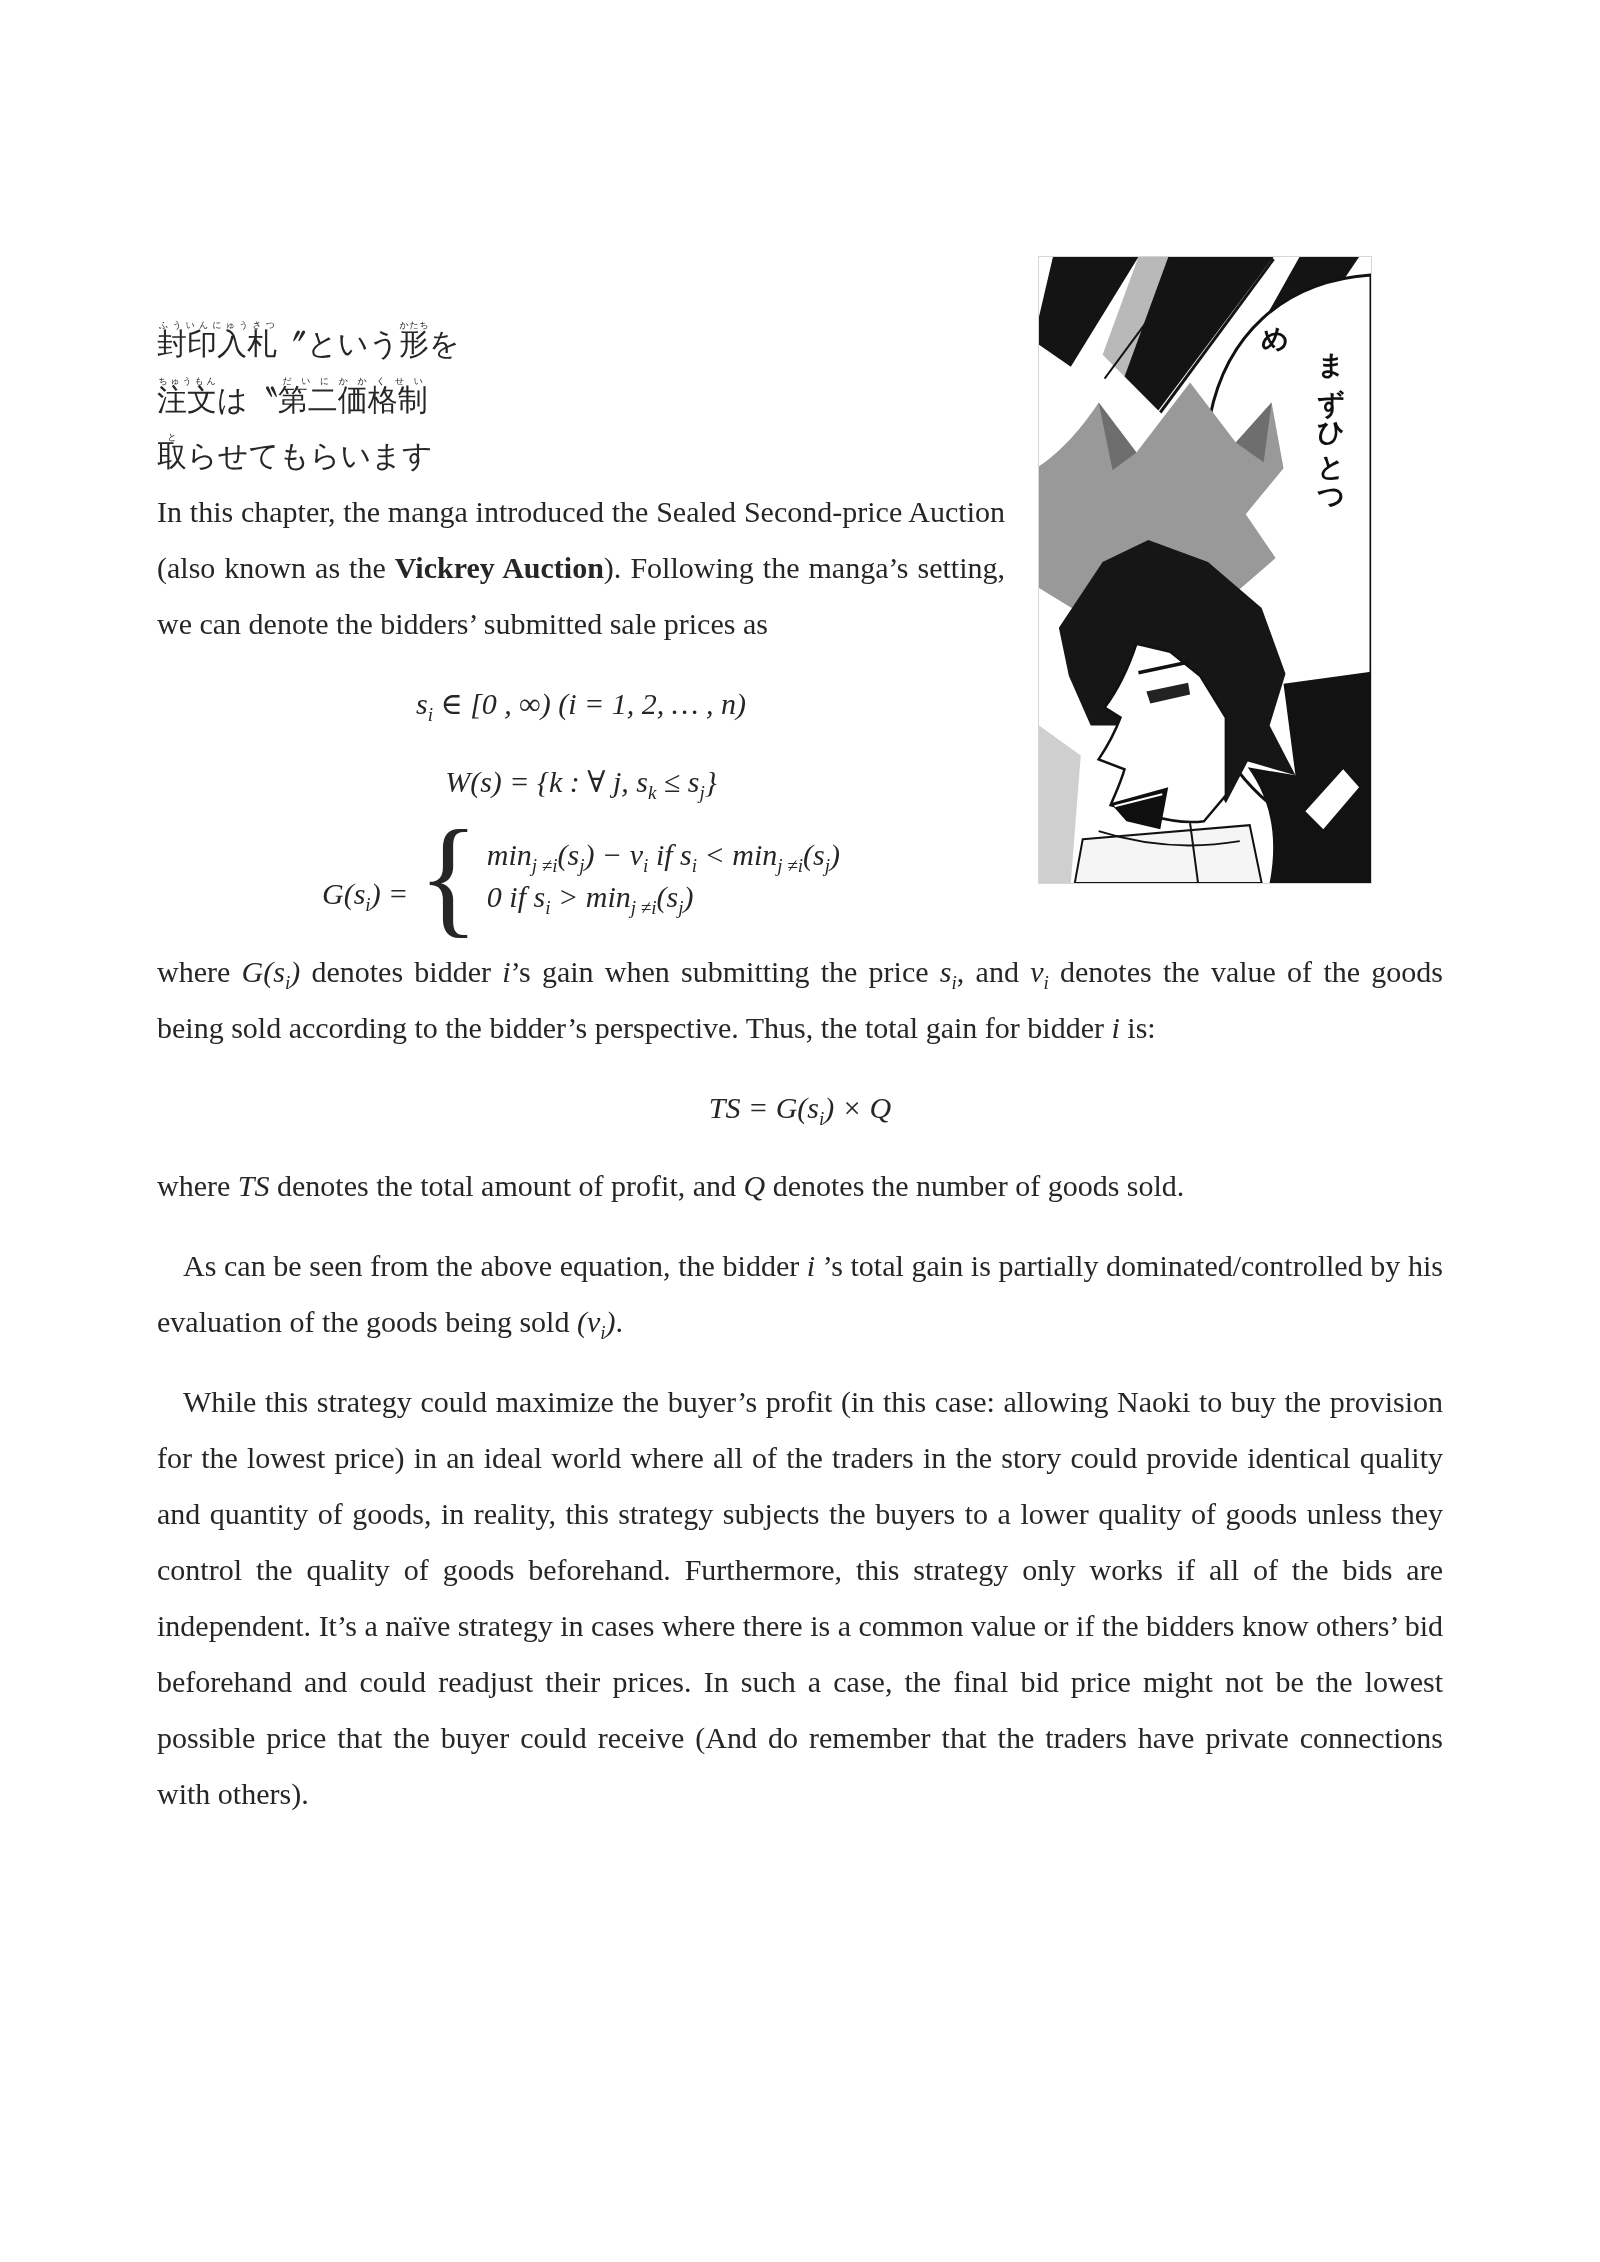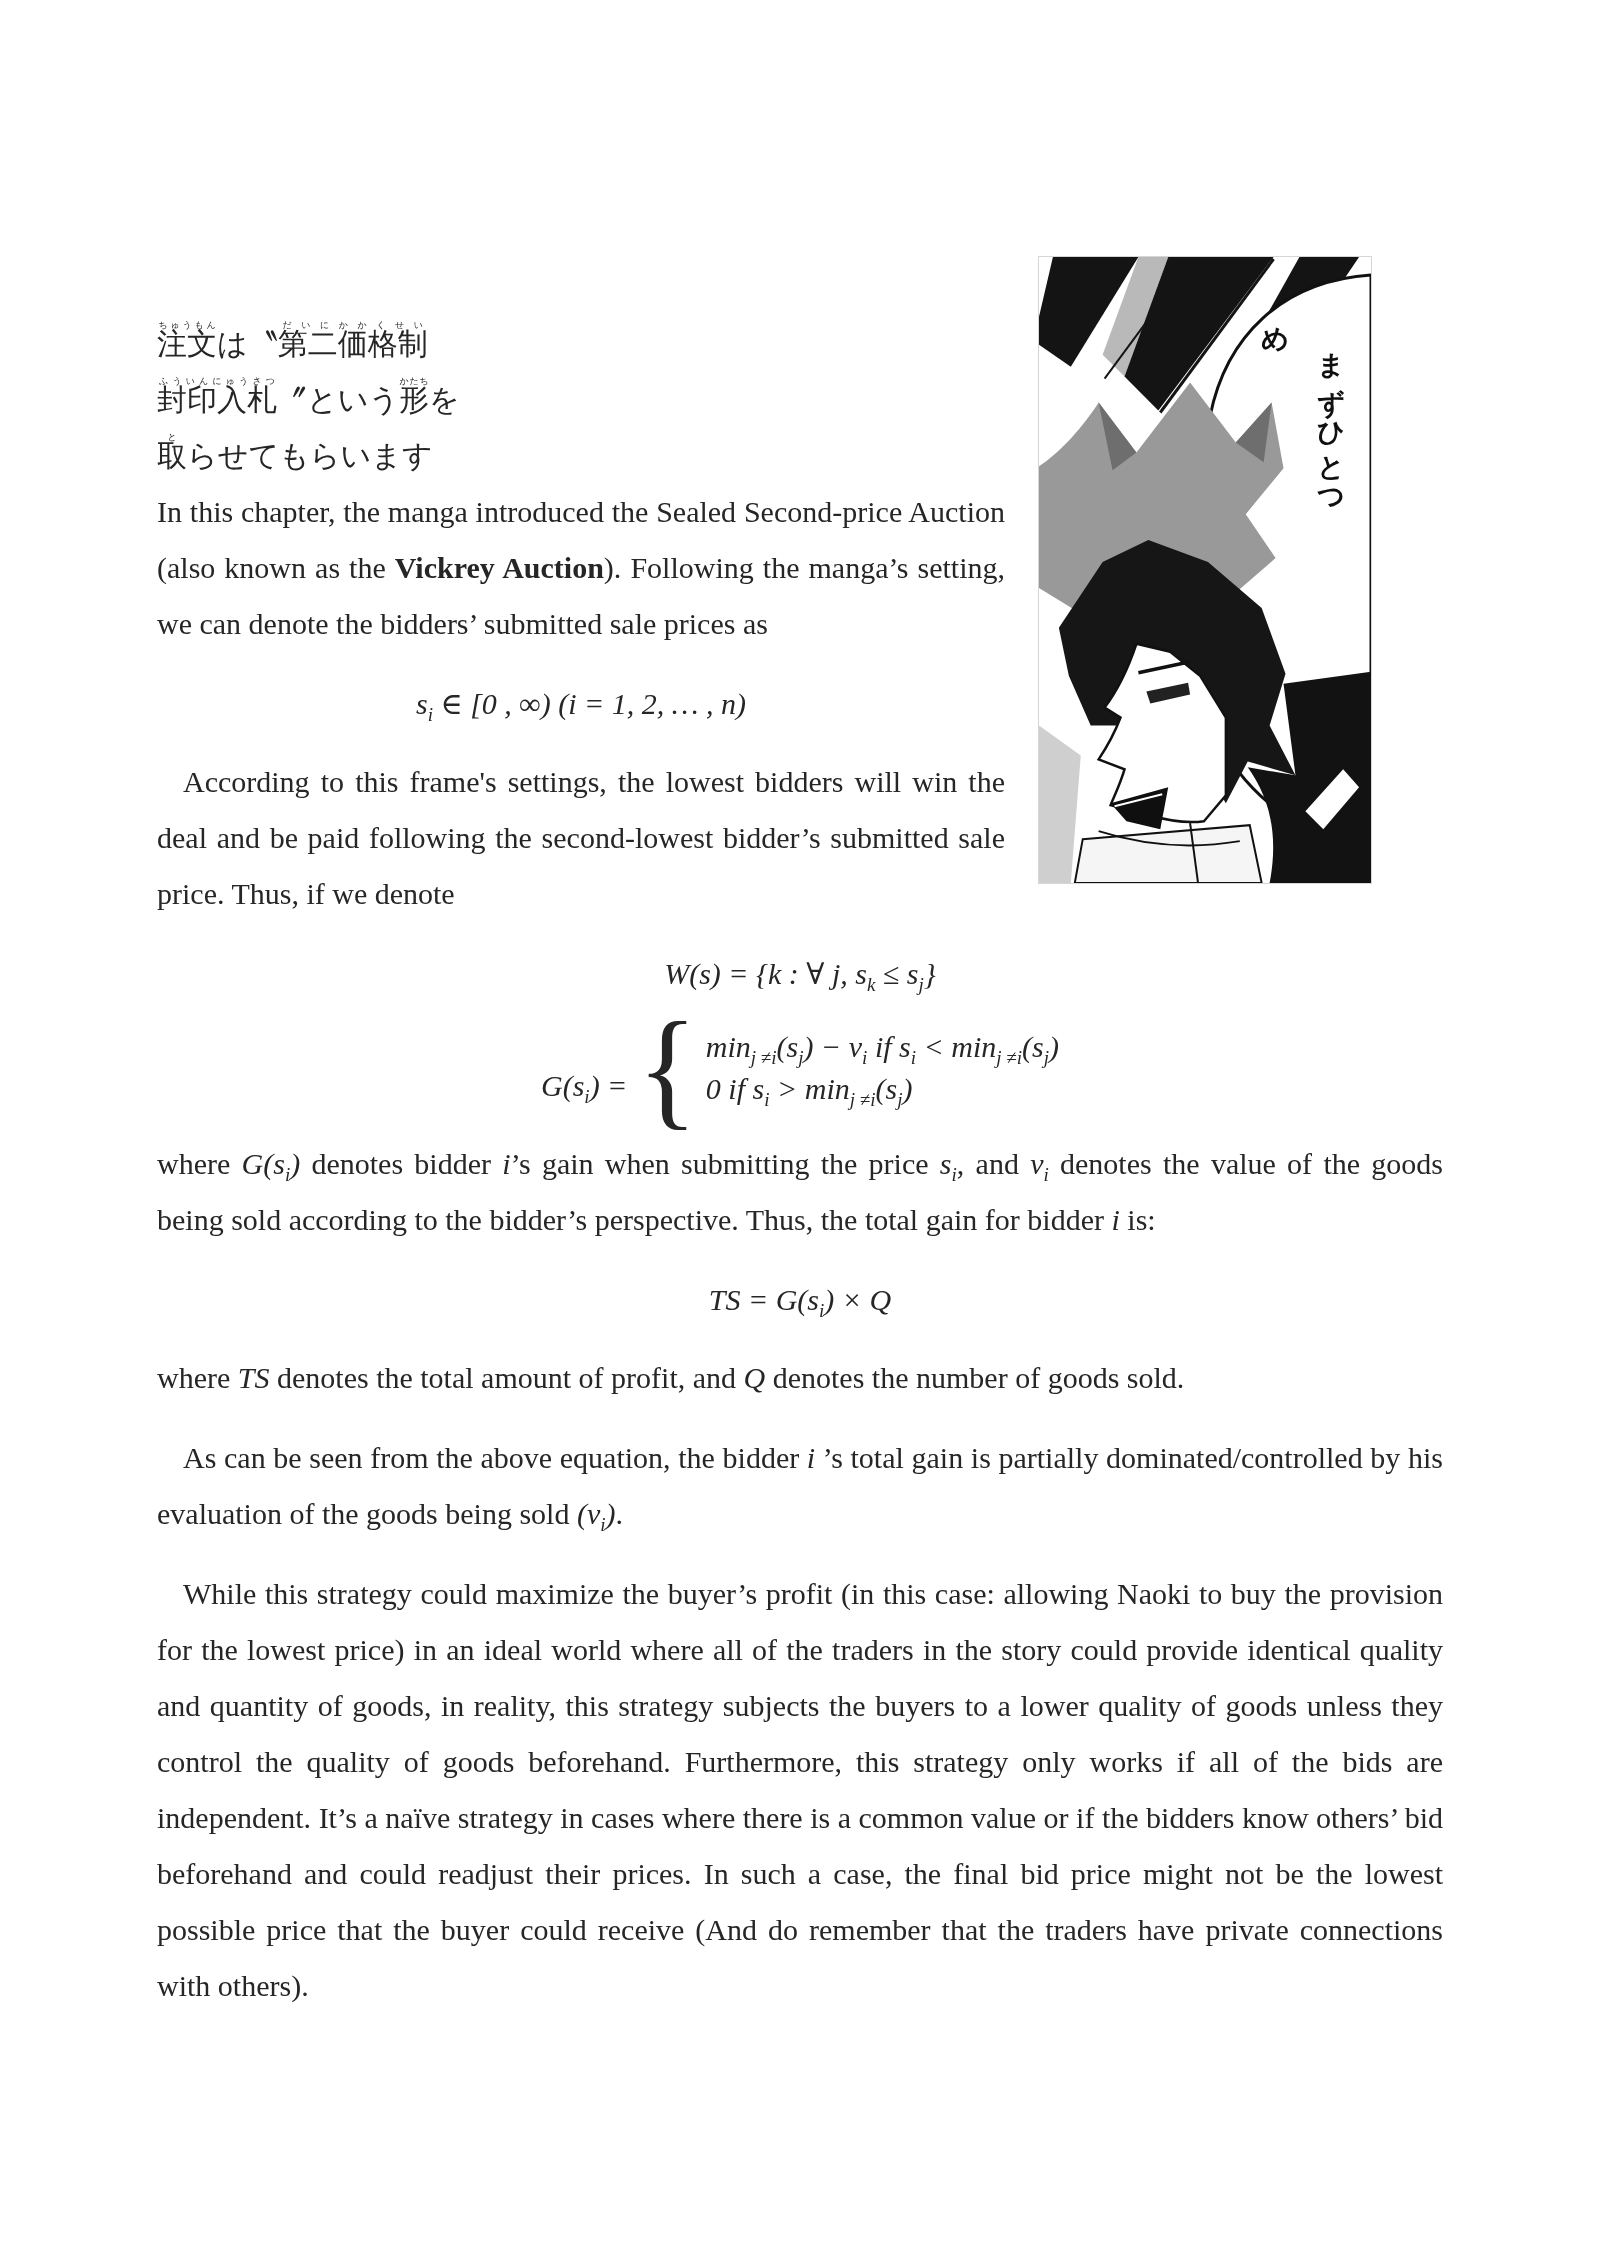--- a/index.html
+++ b/index.html
@@ -120,30 +120,29 @@
           <path d="M152,568 L160,628" stroke="#111111" stroke-width="2" fill="none"></path>
           <path d="M60,576 C 104,590 154,594 202,586" stroke="#111111" stroke-width="2" fill="none"></path>
 
           <path d="M334,416 L334,628 L232,628 C 242,576 230,540 210,512 L258,520 L246,428 Z" fill="#121212"></path>
           <path d="M268,556 L306,514 L322,532 L286,574 Z" fill="#ffffff"></path>
         </svg>
         <span class="jp-vert jp-header">まずひとつめ</span>
         <span class="jp-vert jp-bubble">
           </span>
         </span>
-      </p><div><ruby>注文<rt>ちゅうもん</rt></ruby>は〝<ruby>第二価格制<rt>だいにかかくせい</rt></ruby></div>
-          <div><ruby>封印入札<rt>ふういんにゅうさつ</rt></ruby>〞という<ruby>形<rt>かたち</rt></ruby>を</div>
+      </p><div><ruby>封印入札<rt>ふういんにゅうさつ</rt></ruby>〞という<ruby>形<rt>かたち</rt></ruby>を</div>
+          <div><ruby>注文<rt>ちゅうもん</rt></ruby>は〝<ruby>第二価格制<rt>だいにかかくせい</rt></ruby></div>
           <div><ruby>取<rt>と</rt></ruby>らせてもらいます</div>
         
       <span>In this chapter, the manga introduced the Sealed Second-price Auction (also known as the <b>Vickrey Auction</b>). Following the manga’s setting, we can denote the bidders’ submitted sale prices as</span>
     <p></p>
 
     <div class="formula"><i class="m">s<sub>i</sub> ∈ [0 , ∞) (i = 1, 2, … , n)</i></div>
 
-    <p class="indent">According to this frame's settings, the lowest bidders will win the deal and be paid following the second-lowest bidder’s submitted sale price. Thus, if we denote</p>
 
     <div class="formula"><i class="m">W(s) = {k : ∀ j, s<sub>k</sub> ≤ s<sub>j</sub>}</i></div>
 
 
     <div class="formula-cases">
       <span class="m lhs"><i class="m">G(s<sub>i</sub>) = </i></span>
       <span class="brace">{</span>
       <span class="case-rows">
         <span><i class="m">min<sub>j ≠i</sub>(s<sub>j</sub>) − v<sub>i</sub> if s<sub>i</sub> &lt; min<sub>j ≠i</sub>(s<sub>j</sub>)</i></span>
         <span><i class="m">0 if s<sub>i</sub> &gt; min<sub>j ≠i</sub>(s<sub>j</sub>)</i></span>

